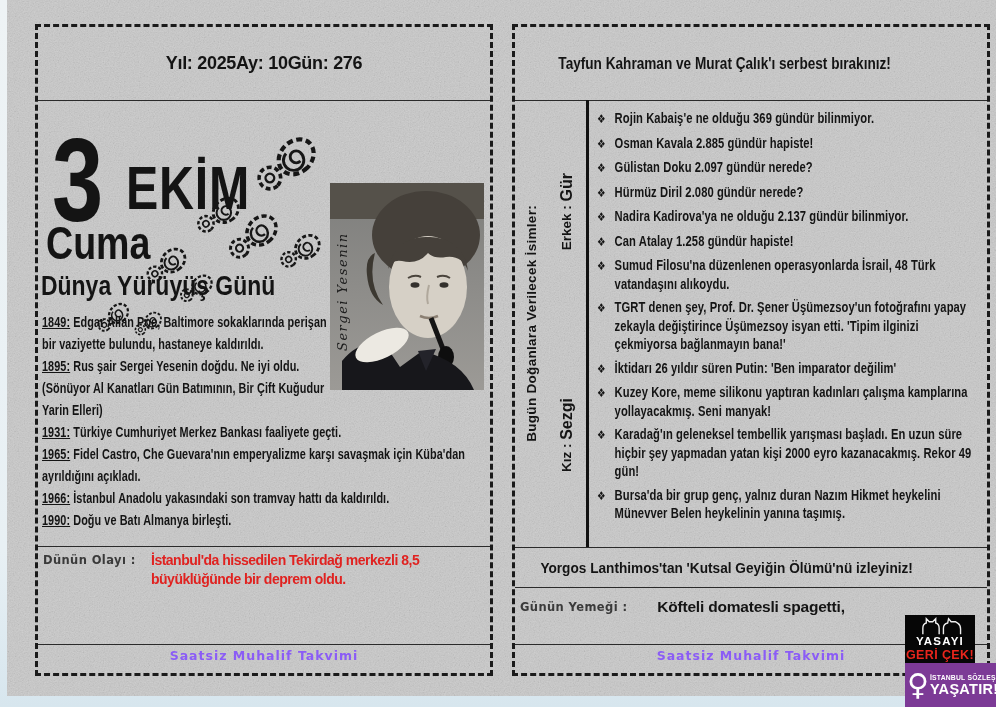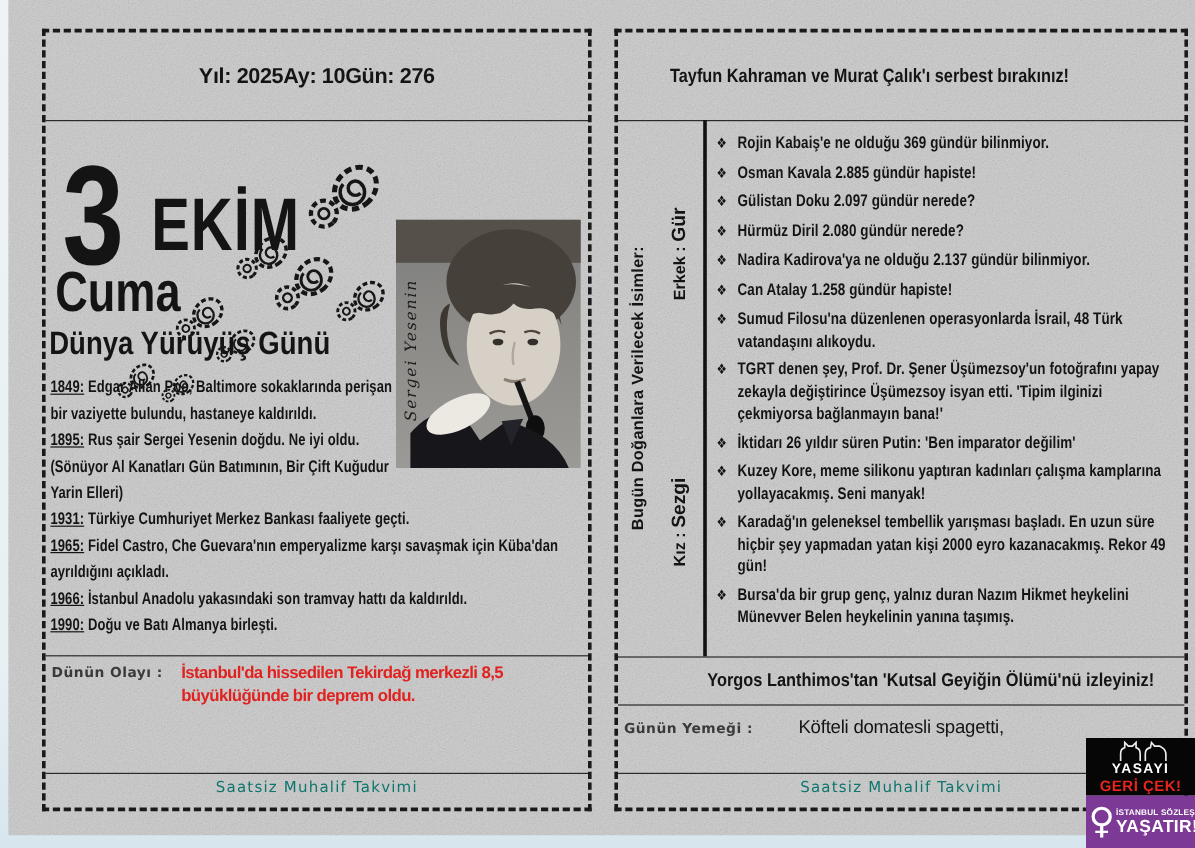--- a/index.html
+++ b/index.html
@@ -36,22 +36,22 @@
   .sec-label{width:108px;flex:0 0 108px;font-family:"DejaVu Sans",sans-serif;font-size:11.5px;
     font-weight:700;color:#3a3a3a;letter-spacing:.4px;padding:6px 0 0 5px;}
   #dunun{top:519px;height:47px;}
   #sozu{top:566px;height:51px;}
   .red-lines{font-weight:700;font-size:14px;line-height:19px;color:#e02220;letter-spacing:-.5px;
     padding-top:4px;white-space:nowrap;}
   .quote-val{flex:1;padding-top:4px;}
   .quote1{font-weight:700;font-size:15px;line-height:21px;letter-spacing:-.4px;}
   .quote2{font-weight:700;font-style:italic;font-size:14.5px;line-height:21px;text-align:center;letter-spacing:-.2px;}
   .footer-bar{position:absolute;left:0;right:0;top:617px;bottom:0;border-top:1.5px solid #2a2a2a;
-    text-align:center;font-family:"DejaVu Sans",sans-serif;font-weight:400;font-size:12.5px;
-    color:#0f766e;letter-spacing:1px;line-height:22px;z-index:4;}
+    text-align:center;font-family:"DejaVu Sans",sans-serif;font-weight:700;font-size:12.5px;
+    color:#8b5cf6;letter-spacing:1px;line-height:22px;z-index:4;}
 
   
   .rp-header{position:absolute;left:0;right:0;top:0;height:73px;border-bottom:1.5px solid #2a2a2a;
     display:flex;align-items:center;justify-content:center;}
   .rp-header-text{font-weight:700;font-size:16px;transform:scaleX(.85);transform-origin:center;
     white-space:nowrap;margin-right:52px;}
   .watermark{position:absolute;top:8px;right:16px;text-align:center;font-weight:700;font-size:17px;
     line-height:1.25;color:#9a9a9a;opacity:.8;letter-spacing:3px;}
   .names-col{position:absolute;left:0;top:73px;width:71px;height:447px;border-right:3px solid #111;display:flex;}
   .vtext{writing-mode:vertical-rl;transform:rotate(180deg);display:inline-block;white-space:nowrap;}
@@ -60,30 +60,30 @@
   .col-names{width:38px;display:flex;flex-direction:column;}
   .name-cell{flex:1;display:flex;align-items:center;justify-content:center;}
   .name-cell .vtext{font-weight:700;font-size:13.5px;}
   .name-strong{font-size:16px;font-weight:700;}
   .news{position:absolute;left:74px;top:73px;height:447px;overflow:hidden;width:392px;}
   .news-inner{width:478px;transform:scaleX(.8);transform-origin:left top;padding:9px 0 0 10px;}
   .news-item{display:flex;margin-bottom:5px;font-weight:700;font-size:14px;line-height:18.5px;letter-spacing:.1px;}
   .bullet{flex:0 0 22px;font-size:12px;padding-top:1px;}
   .news-text{flex:1;}
   .rec-row{position:absolute;left:0;right:0;top:520px;height:40px;border-top:1.5px solid #2a2a2a;
-    display:flex;align-items:center;justify-content:flex-end;}
+    display:flex;align-items:center;justify-content:flex-start;}
   .rec-text{font-weight:700;font-size:15.5px;transform:scaleX(.88);transform-origin:center;white-space:nowrap;}
   .meal-row{position:absolute;left:0;right:0;top:560px;height:58px;border-top:1.5px solid #2a2a2a;}
   .meal-label{position:absolute;left:5px;top:12px;font-family:"DejaVu Sans",sans-serif;font-size:11.5px;
     font-weight:700;color:#3a3a3a;letter-spacing:.4px;}
-  .meal-val{position:absolute;left:80px;right:80px;top:7px;text-align:center;font-weight:400;
+  .meal-val{position:absolute;left:80px;right:80px;top:7px;text-align:center;font-weight:700;
     font-size:15.5px;line-height:23px;letter-spacing:-.2px;}
 
   
-  .badge-black{position:absolute;left:905px;top:615px;width:91px;height:48px;background:#060606;z-index:9;
+  .badge-black{position:absolute;left:905px;top:615px;width:70px;height:48px;background:#060606;z-index:9;
     display:flex;flex-direction:column;align-items:center;justify-content:center;gap:0;}
   .yasayi{color:#fff;font-weight:700;font-size:11.5px;letter-spacing:1.2px;line-height:13px;}
   .gericek{color:#e8251c;font-weight:700;font-size:12.5px;letter-spacing:.4px;line-height:14px;}
   .badge-purple{position:absolute;left:905px;top:663px;width:91px;height:44px;background:#7c3a96;z-index:9;
     overflow:hidden;display:flex;align-items:center;padding-left:2px;box-sizing:border-box;}
   .venus{color:#fff;font-size:30px;line-height:30px;font-weight:700;font-family:"DejaVu Sans",sans-serif;}
   .ist-texts{margin-left:1px;}
   .ist1{color:#fff;font-weight:700;font-size:6.8px;letter-spacing:.2px;white-space:nowrap;}
   .ist2{color:#fff;font-weight:700;font-size:14.5px;letter-spacing:.3px;white-space:nowrap;}
 </style>

